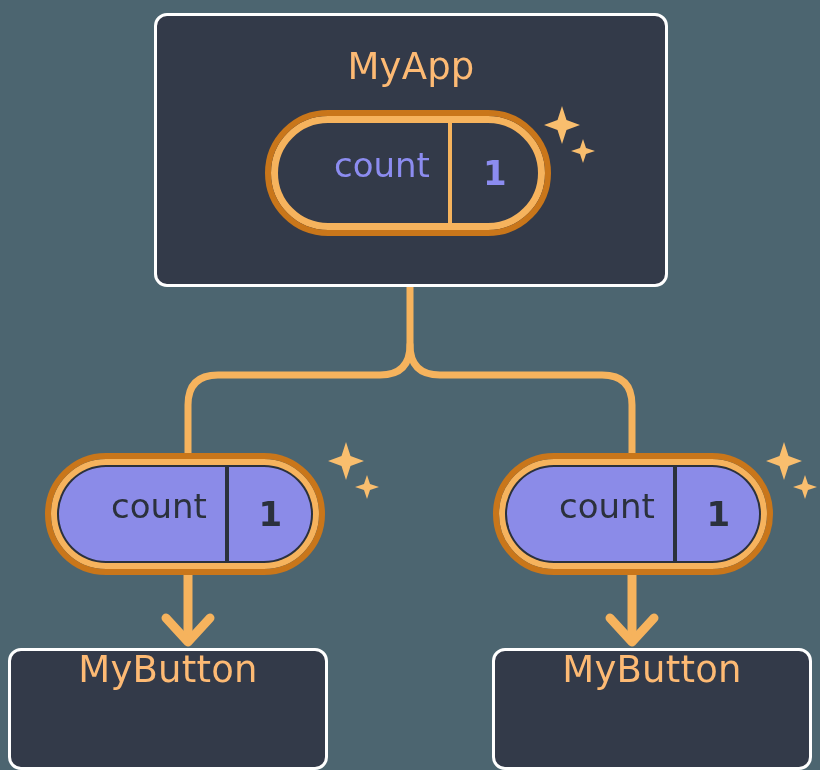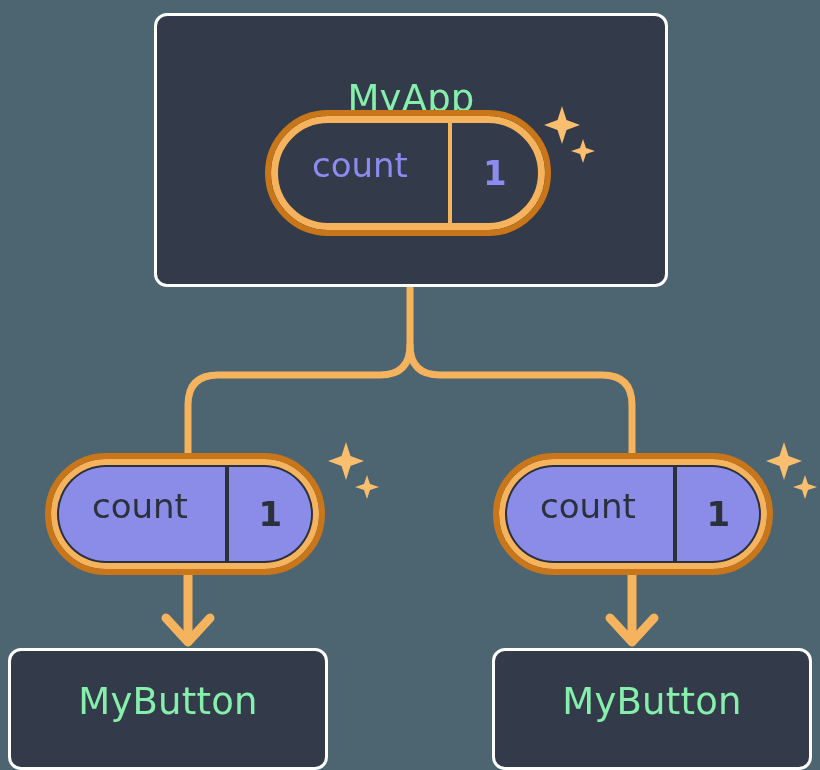--- a/index.html
+++ b/index.html
@@ -32,27 +32,26 @@
     background: #333a49;
     border: 3px solid #ffffff;
     border-radius: 13px;
     display: flex;
     align-items: flex-start;
     justify-content: center;
   }
   .comp-box.centered {
   }
   .comp-title {
-    color: #86efac;
+    color: #fdba74;
     font-size: 37px;
     font-weight: 400;
     letter-spacing: 0.2px;
     line-height: 1;
     white-space: nowrap;
-    margin-top: 32px;
   }
 
   #box-myapp {
     left: 154px; top: 13px;
     width: 514px; height: 274px;
     padding-top: 32px;
   }
   #box-mybutton-left {
     left: 8px; top: 648px;
     width: 320px; height: 122px;
@@ -79,21 +78,21 @@
     background: transparent;
   }
   .pill-cell {
     display: flex;
     align-items: center;
     justify-content: center;
     box-sizing: border-box;
   }
   .pill-name {
     padding: 0 18px 16px 34px;
-    justify-content: flex-start;
+    justify-content: flex-end;
   }
   .pill-value {
     justify-content: center;
   }
 
   
   .pill.dark {
     background: #333a49;
   }
   .pill.dark .pill-name,

